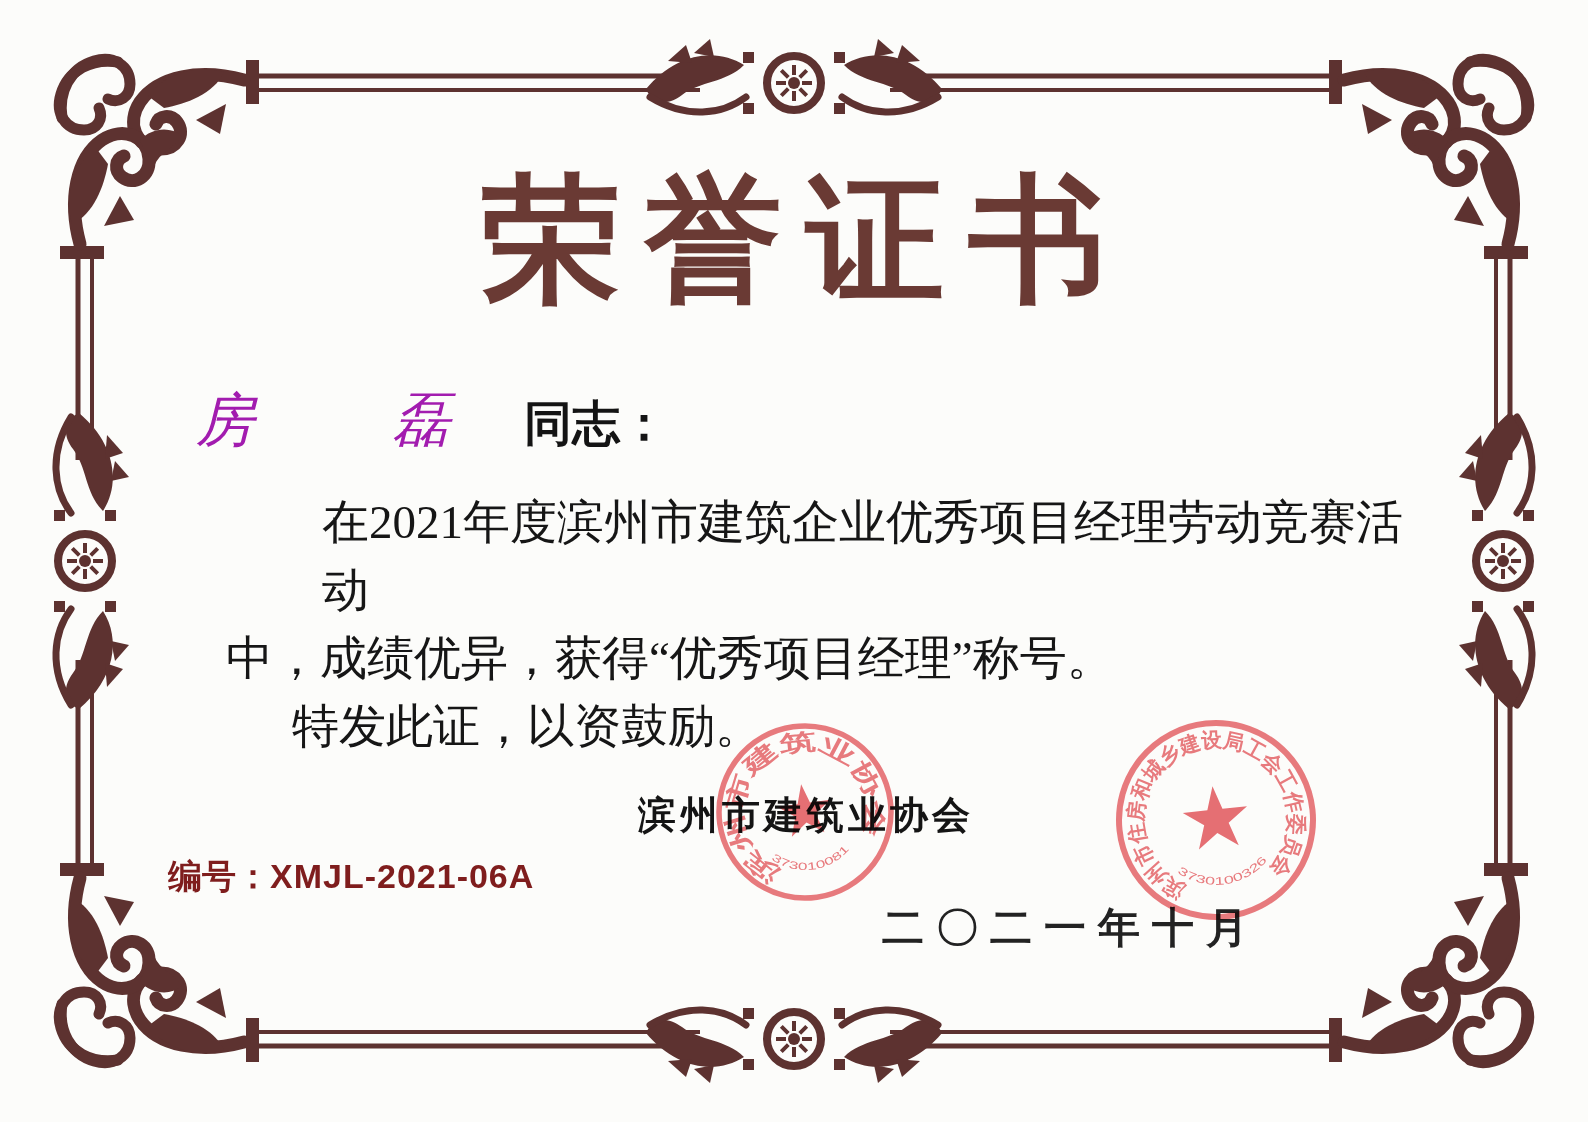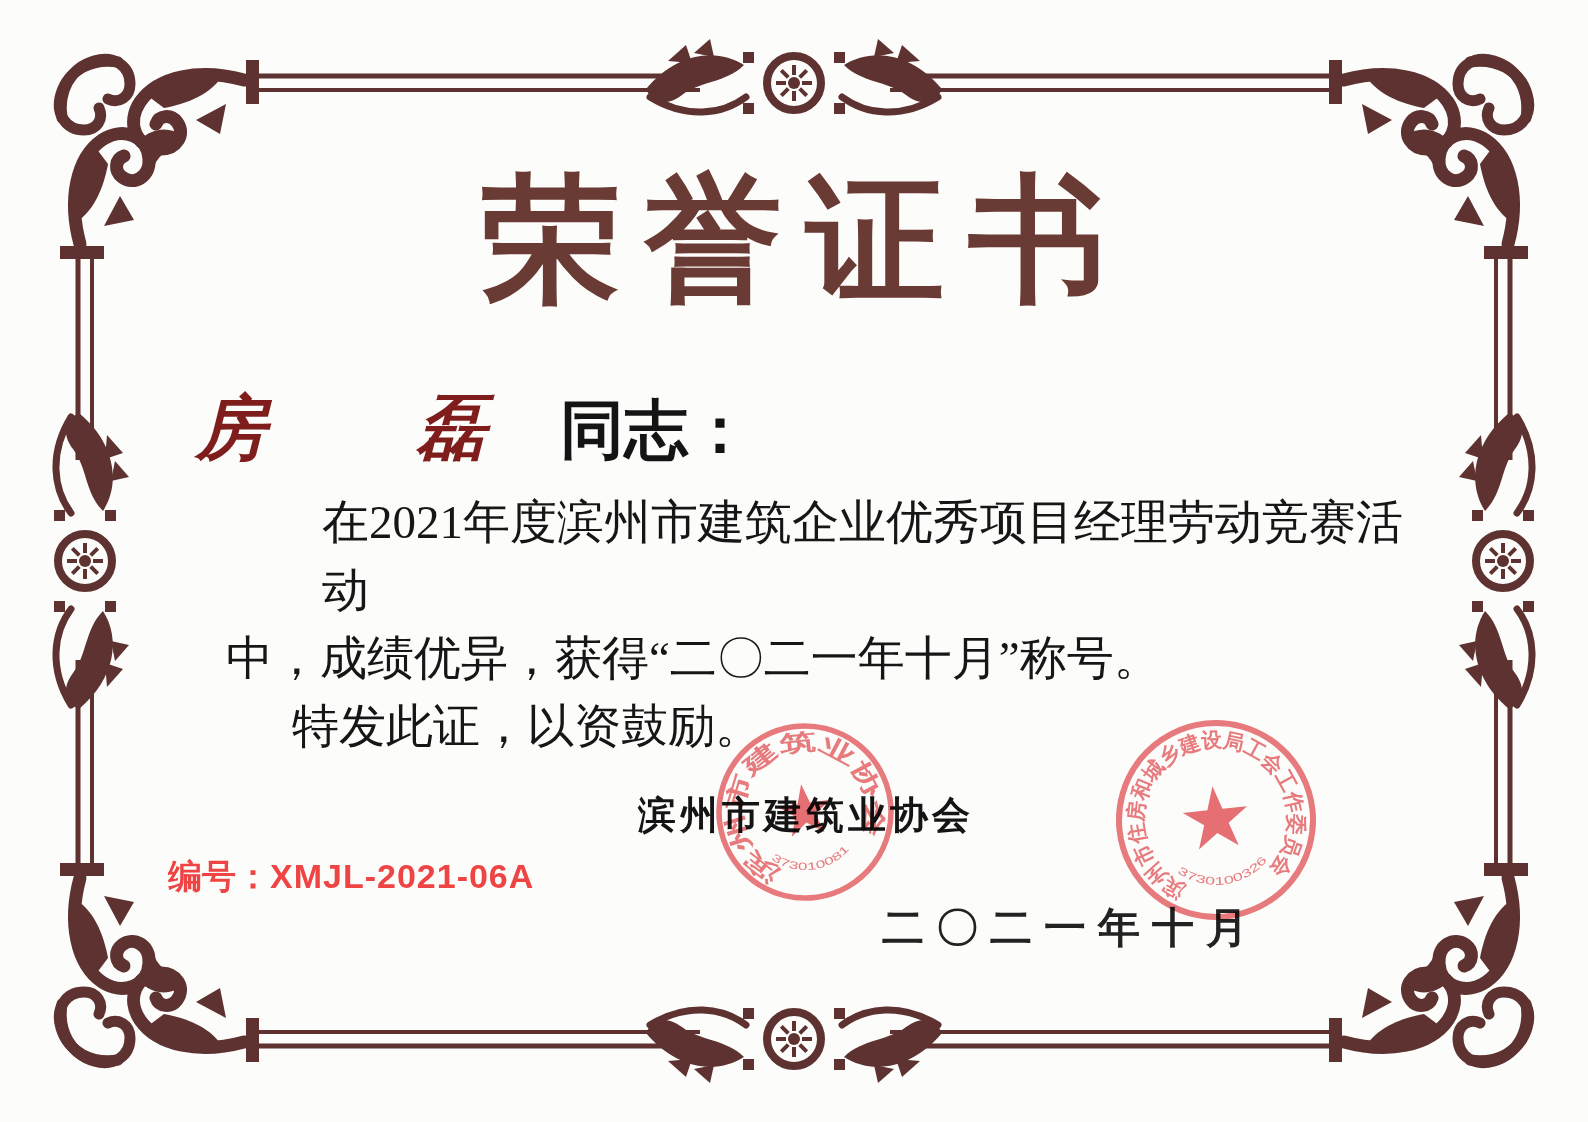--- a/index.html
+++ b/index.html
@@ -10,27 +10,27 @@
   }
   .border-svg{position:absolute;left:0;top:0;width:1588px;height:1122px;}
   .title{
     position:absolute;left:0;top:148px;width:100%;margin:0;
     text-align:center;font-size:138px;font-weight:bold;color:#6a3a34;
     letter-spacing:24px;text-indent:24px;
   }
   .name-row{
     position:absolute;left:196px;top:382px;display:flex;align-items:baseline;gap:34px;
   }
-  .name{font-size:70px;font-weight:bold;font-style:italic;color:#7f1d1d;letter-spacing:40px;}
-  .salutation{font-size:64px;font-weight:bold;color:#141414;}
+  .name{font-size:58px;font-weight:normal;font-style:italic;color:#a21caf;letter-spacing:40px;}
+  .salutation{font-size:48px;font-weight:bold;color:#141414;}
   .body-text{position:absolute;left:226px;top:488px;width:1190px;color:#161616;}
   .body-text p{margin:0;font-size:47px;line-height:68px;font-weight:normal;}
   .body-text .ind1{padding-left:96px;}
   .body-text .ind3{padding-left:66px;}
-  .serial{position:absolute;left:168px;top:854px;font-size:34px;color:#ef4444;font-weight:bold;}
+  .serial{position:absolute;left:168px;top:854px;font-size:34px;color:#7f1d1d;font-weight:bold;}
   .serial .num{font-family:"Liberation Sans","DejaVu Sans",sans-serif;font-weight:600;letter-spacing:1px;}
   .issuer-left{
     position:absolute;left:636px;top:790px;width:340px;text-align:center;
     font-size:38px;font-weight:bold;color:#141414;letter-spacing:4px;
   }
   .issuer-right{
     position:absolute;left:1026px;top:788px;width:390px;text-align:center;
     font-size:37px;font-weight:bold;color:#141414;line-height:51px;
   }
   .date{
@@ -109,21 +109,21 @@
 
   <h1 class="title">荣誉证书</h1>
 
   <div class="name-row">
     <span class="name">房　磊</span>
     <span class="salutation">同志：</span>
   </div>
 
   <div class="body-text">
     <p class="ind1">在2021年度滨州市建筑企业优秀项目经理劳动竞赛活动</p>
-    <p>中，成绩优异，获得“二〇二一年十月”称号。</p>
+    <p>中，成绩优异，获得“优秀项目经理”称号。</p>
     <p class="ind3">特发此证，以资鼓励。</p>
   </div>
 
   <div class="serial">
     <span>编号：</span><span class="num">XMJL-2021-06A</span>
   </div>
 
   <div class="issuer-left">滨州市建筑业协会</div>
 
   <div class="date">二〇二一年十月</div>

